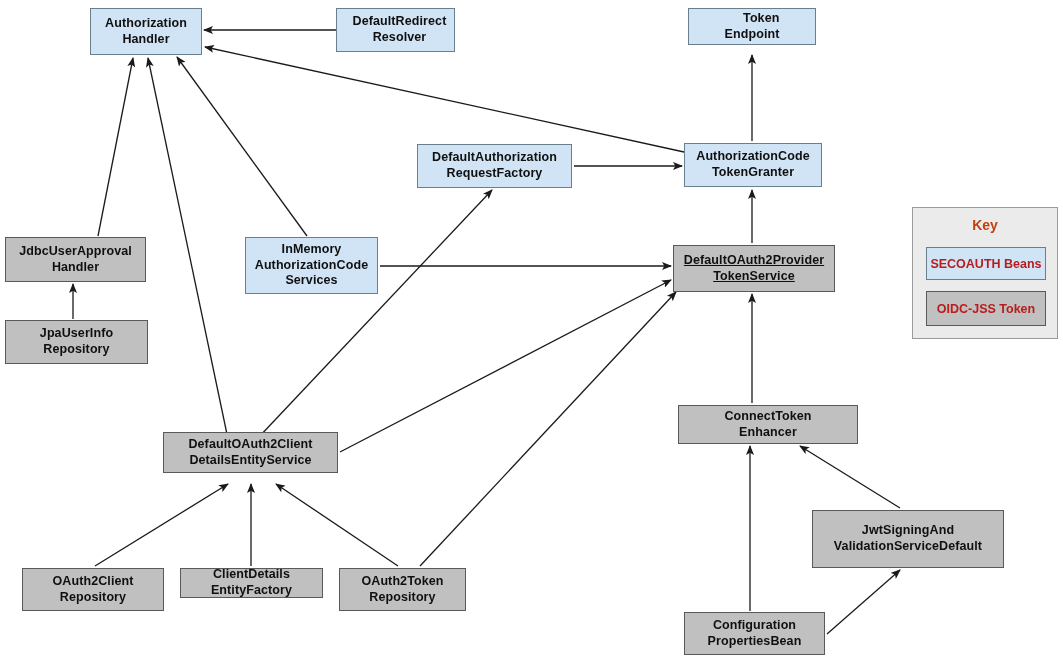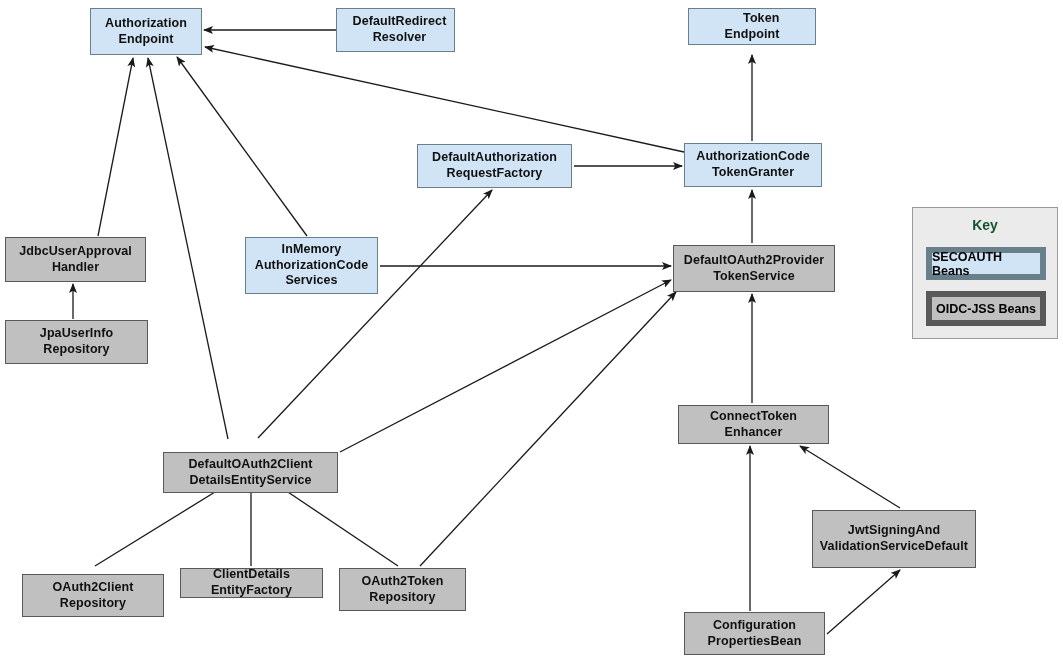--- a/index.html
+++ b/index.html
@@ -53,33 +53,33 @@
     position: absolute;
     box-sizing: border-box;
     background: #ebebeb;
     border: 1px solid #9a9a9a;
     z-index: 4;
   }
   #key-title {
     text-align: center;
     font-size: 14px;
     font-weight: bold;
-    color: #14532d;
+    color: #c2410c;
     margin-top: 9px;
   }
   .key-swatch {
     position: absolute;
     box-sizing: border-box;
     display: flex;
     align-items: center;
     justify-content: center;
     font-size: 12.5px;
     font-weight: bold;
-    color: #000000;
-    border: 6px solid #8b5cf6;
+    color: #b91c1c;
+    border: 1px solid #8b5cf6;
   }
   .key-swatch.secoauth {
     background: #d0e4f5;
     border-color: #6a7f8c;
   }
   .key-swatch.oidc {
     background: #c0c0c0;
     border-color: #595959;
   }
 </style>
@@ -113,53 +113,53 @@
         <line x1="900" y1="508" x2="800" y2="446" stroke="#1a1a1a" stroke-width="1.3" marker-end="url(#arrowhead)"></line>
         <line x1="827" y1="634" x2="900" y2="570" stroke="#1a1a1a" stroke-width="1.3" marker-end="url(#arrowhead)"></line>
         <line x1="95" y1="566" x2="228" y2="484" stroke="#1a1a1a" stroke-width="1.3" marker-end="url(#arrowhead)"></line>
         <line x1="251" y1="566" x2="251" y2="484" stroke="#1a1a1a" stroke-width="1.3" marker-end="url(#arrowhead)"></line>
         <line x1="398" y1="566" x2="276" y2="484" stroke="#1a1a1a" stroke-width="1.3" marker-end="url(#arrowhead)"></line>
       </g>
   </svg>
 
   <div id="node-layer">
       <div class="node secoauth" style="left: 90px; top: 8px; width: 112px; height: 47px;">Authorization
-Endpoint</div>
+Handler</div>
       <div class="node secoauth" style="left: 336px; top: 8px; width: 119px; height: 44px; padding-left: 8px;">DefaultRedirect
 Resolver</div>
       <div class="node secoauth" style="left: 688px; top: 8px; width: 128px; height: 37px; text-align: right;">Token
 Endpoint</div>
       <div class="node secoauth" style="left: 417px; top: 144px; width: 155px; height: 44px;">DefaultAuthorization
 RequestFactory</div>
       <div class="node secoauth" style="left: 684px; top: 143px; width: 138px; height: 44px;">AuthorizationCode
 TokenGranter</div>
       <div class="node oidc" style="left: 5px; top: 237px; width: 141px; height: 45px;">JdbcUserApproval
 Handler</div>
       <div class="node secoauth" style="left: 245px; top: 237px; width: 133px; height: 57px;">InMemory
 AuthorizationCode
 Services</div>
-      <div class="node oidc" style="left: 673px; top: 245px; width: 162px; height: 47px;">DefaultOAuth2Provider
+      <div class="node oidc" style="left: 673px; top: 245px; width: 162px; height: 47px; text-decoration: underline;">DefaultOAuth2Provider
 TokenService</div>
       <div class="node oidc" style="left: 5px; top: 320px; width: 143px; height: 44px;">JpaUserInfo
 Repository</div>
-      <div class="node oidc" style="left: 678px; top: 405px; width: 151px; height: 39px;">ConnectToken
+      <div class="node oidc" style="left: 678px; top: 405px; width: 180px; height: 39px;">ConnectToken
 Enhancer</div>
-      <div class="node oidc" style="left: 163px; top: 452px; width: 175px; height: 41px;">DefaultOAuth2Client
+      <div class="node oidc" style="left: 163px; top: 432px; width: 175px; height: 41px;">DefaultOAuth2Client
 DetailsEntityService</div>
-      <div class="node oidc" style="left: 812px; top: 510px; width: 164px; height: 58px;">JwtSigningAnd
+      <div class="node oidc" style="left: 812px; top: 510px; width: 192px; height: 58px;">JwtSigningAnd
 ValidationServiceDefault</div>
-      <div class="node oidc" style="left: 22px; top: 568px; width: 142px; height: 43px; margin-top: 6px;">OAuth2Client
+      <div class="node oidc" style="left: 22px; top: 568px; width: 142px; height: 43px;">OAuth2Client
 Repository</div>
       <div class="node oidc" style="left: 180px; top: 568px; width: 143px; height: 30px;">ClientDetails
 EntityFactory</div>
       <div class="node oidc" style="left: 339px; top: 568px; width: 127px; height: 43px;">OAuth2Token
 Repository</div>
       <div class="node oidc" style="left: 684px; top: 612px; width: 141px; height: 43px;">Configuration
 PropertiesBean</div>
     </div>
 
   <div id="key-panel" style="left: 912px; top: 207px; width: 146px; height: 132px;">
     <div id="key-title">Key</div>
   <div class="key-swatch secoauth" style="left: 13px; top: 39px; width: 120px; height: 33px;">SECOAUTH Beans</div>
-      <div class="key-swatch oidc" style="left: 13px; top: 83px; width: 120px; height: 35px;">OIDC-JSS Beans</div>
+      <div class="key-swatch oidc" style="left: 13px; top: 83px; width: 120px; height: 35px;">OIDC-JSS Token</div>
     </div>
 
 </div>
 
 </body></html>

